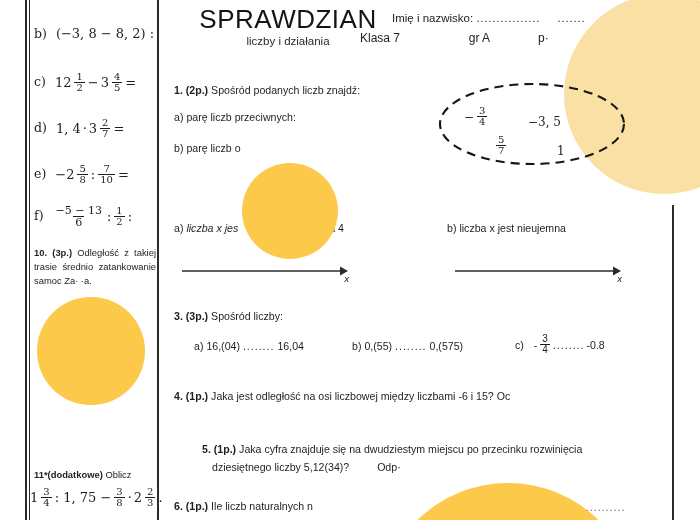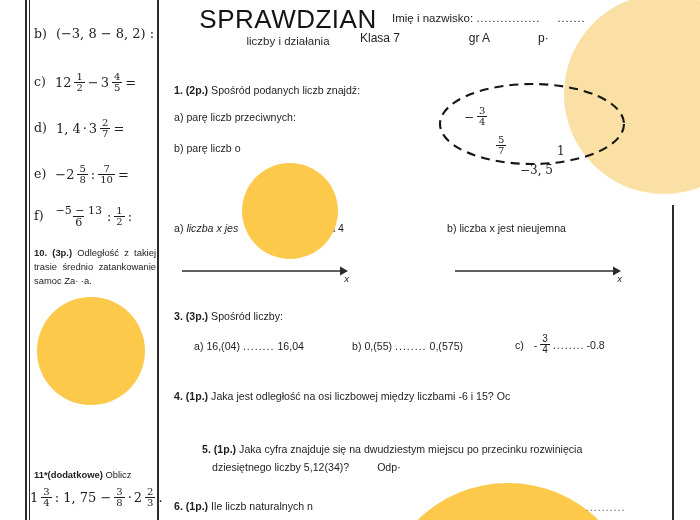--- a/index.html
+++ b/index.html
@@ -232,21 +232,21 @@
       </svg>
       <span class="ovnum" style="left:32px;top:28px;">
         <span class="mrow">
           <span>−</span>
           <span class="frac">
             <span class="num">3</span>
             <span class="den">4</span>
           </span>
         </span>
       </span>
-      <span class="ovnum" style="left:88px;top:37px;margin-top:48px;">−3, 5</span>
+      <span class="ovnum" style="left:96px;top:37px;">−3, 5</span>
       <span class="ovnum" style="left:63px;top:57px;">
         <span class="frac">
           <span class="num">5</span>
           <span class="den">7</span>
         </span>
       </span>
       <span class="ovnum" style="left:125px;top:66px;">1</span>
     </div>
 
     <div class="sub" style="left:14px;top:222px;">

